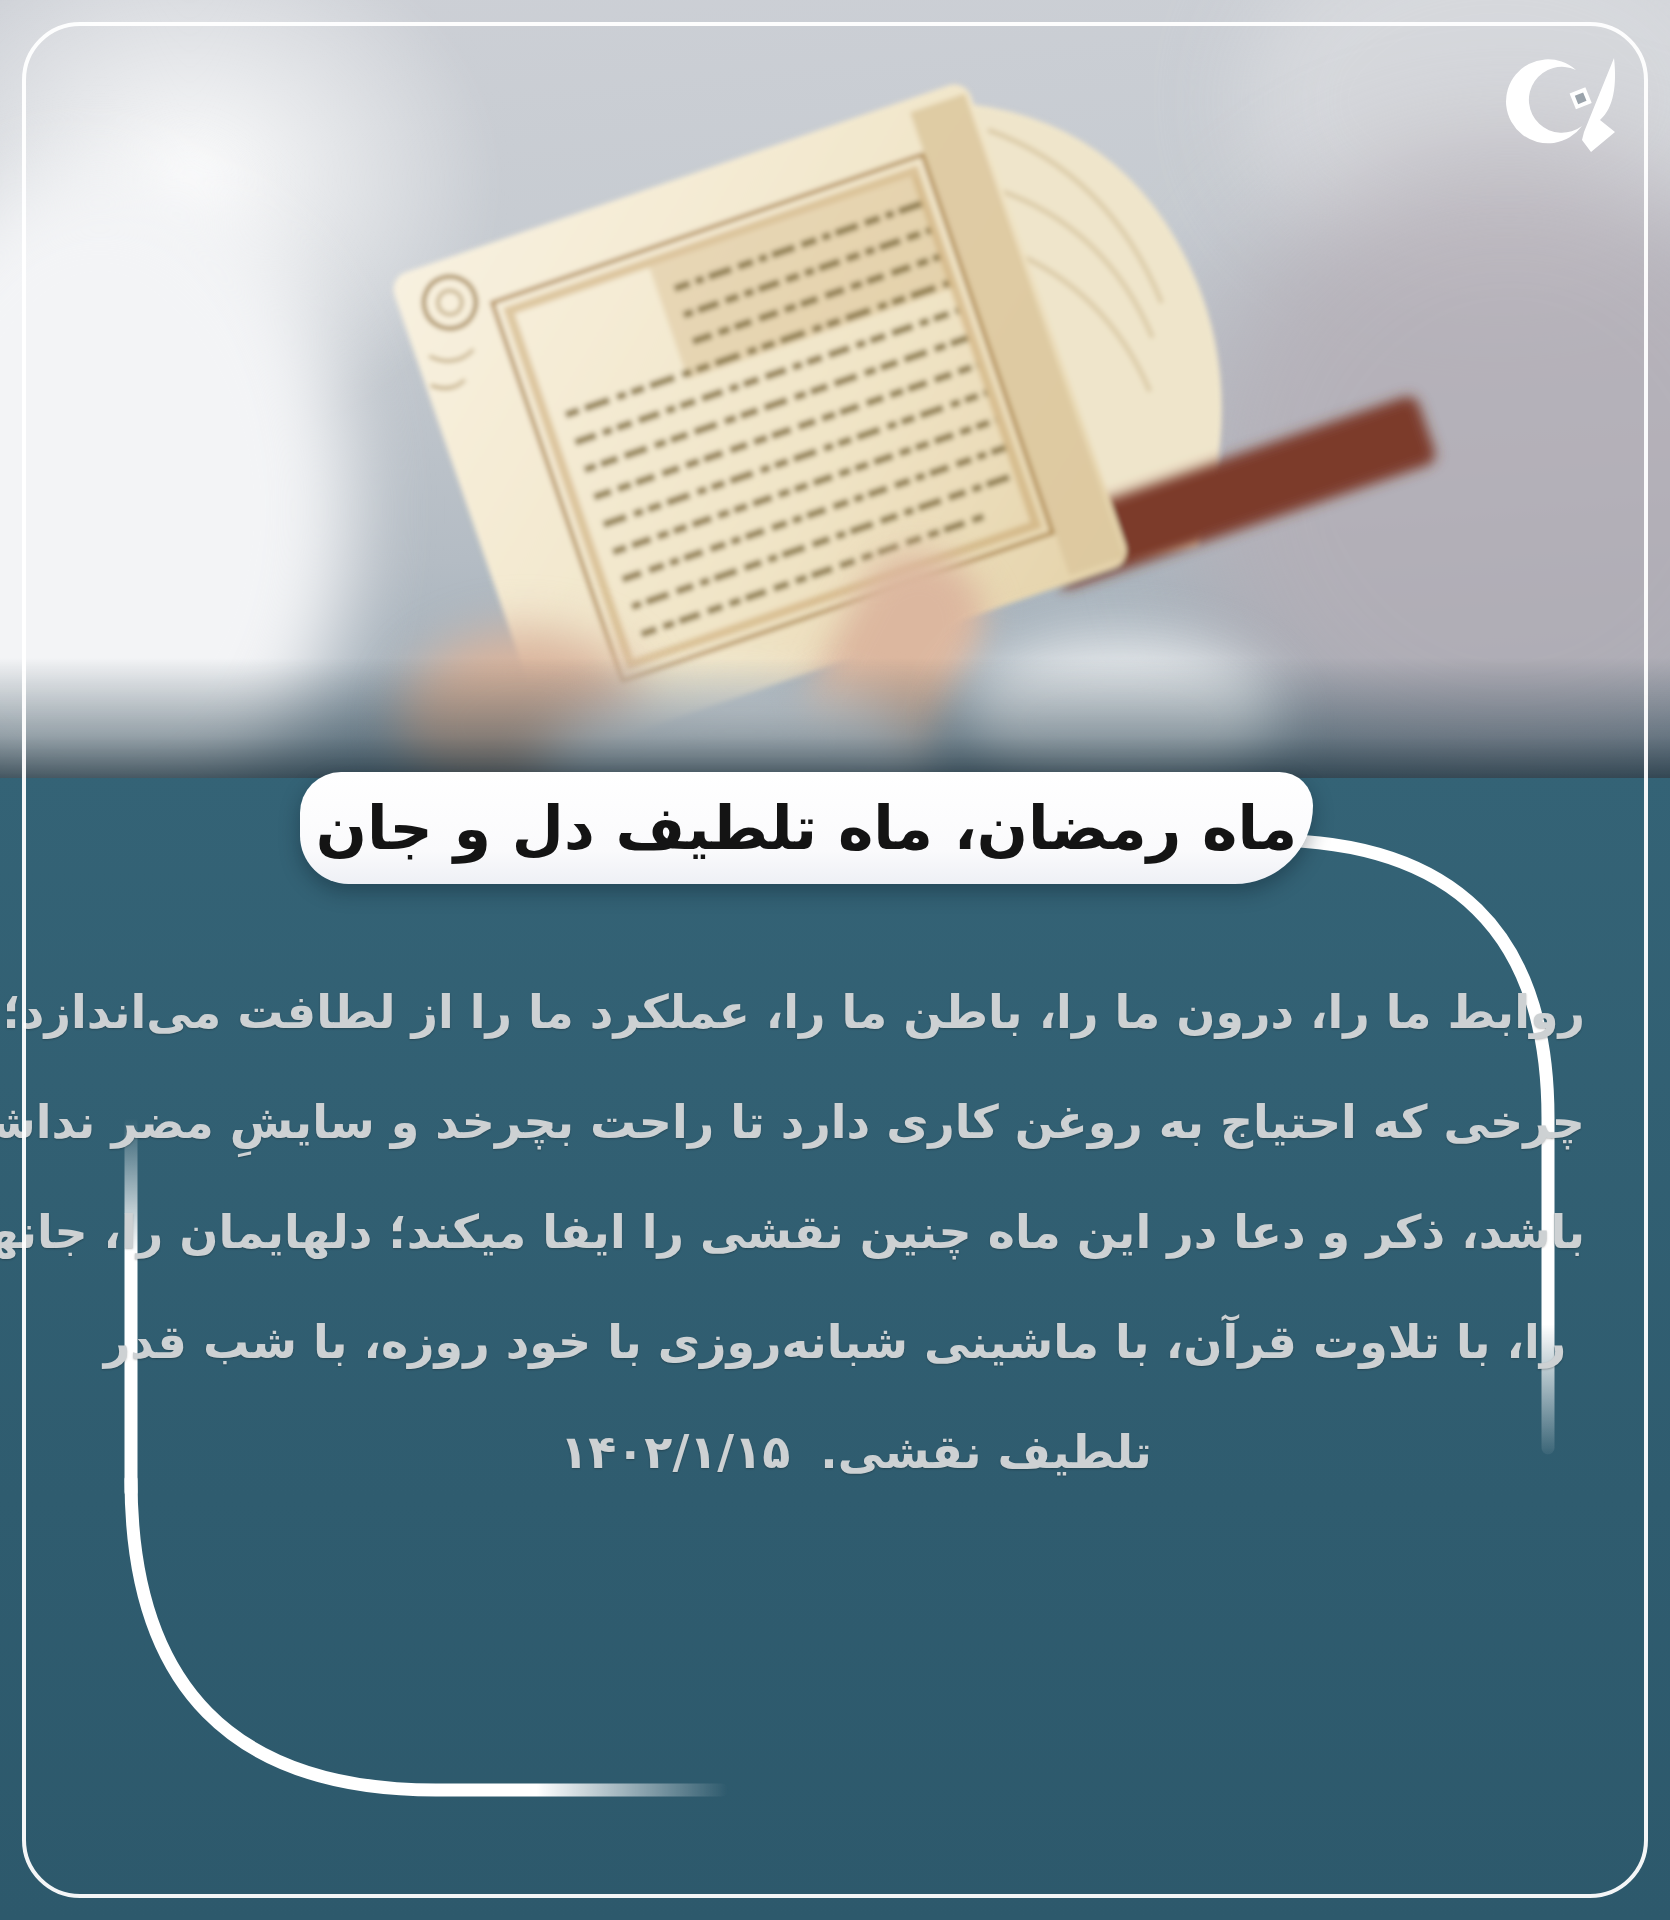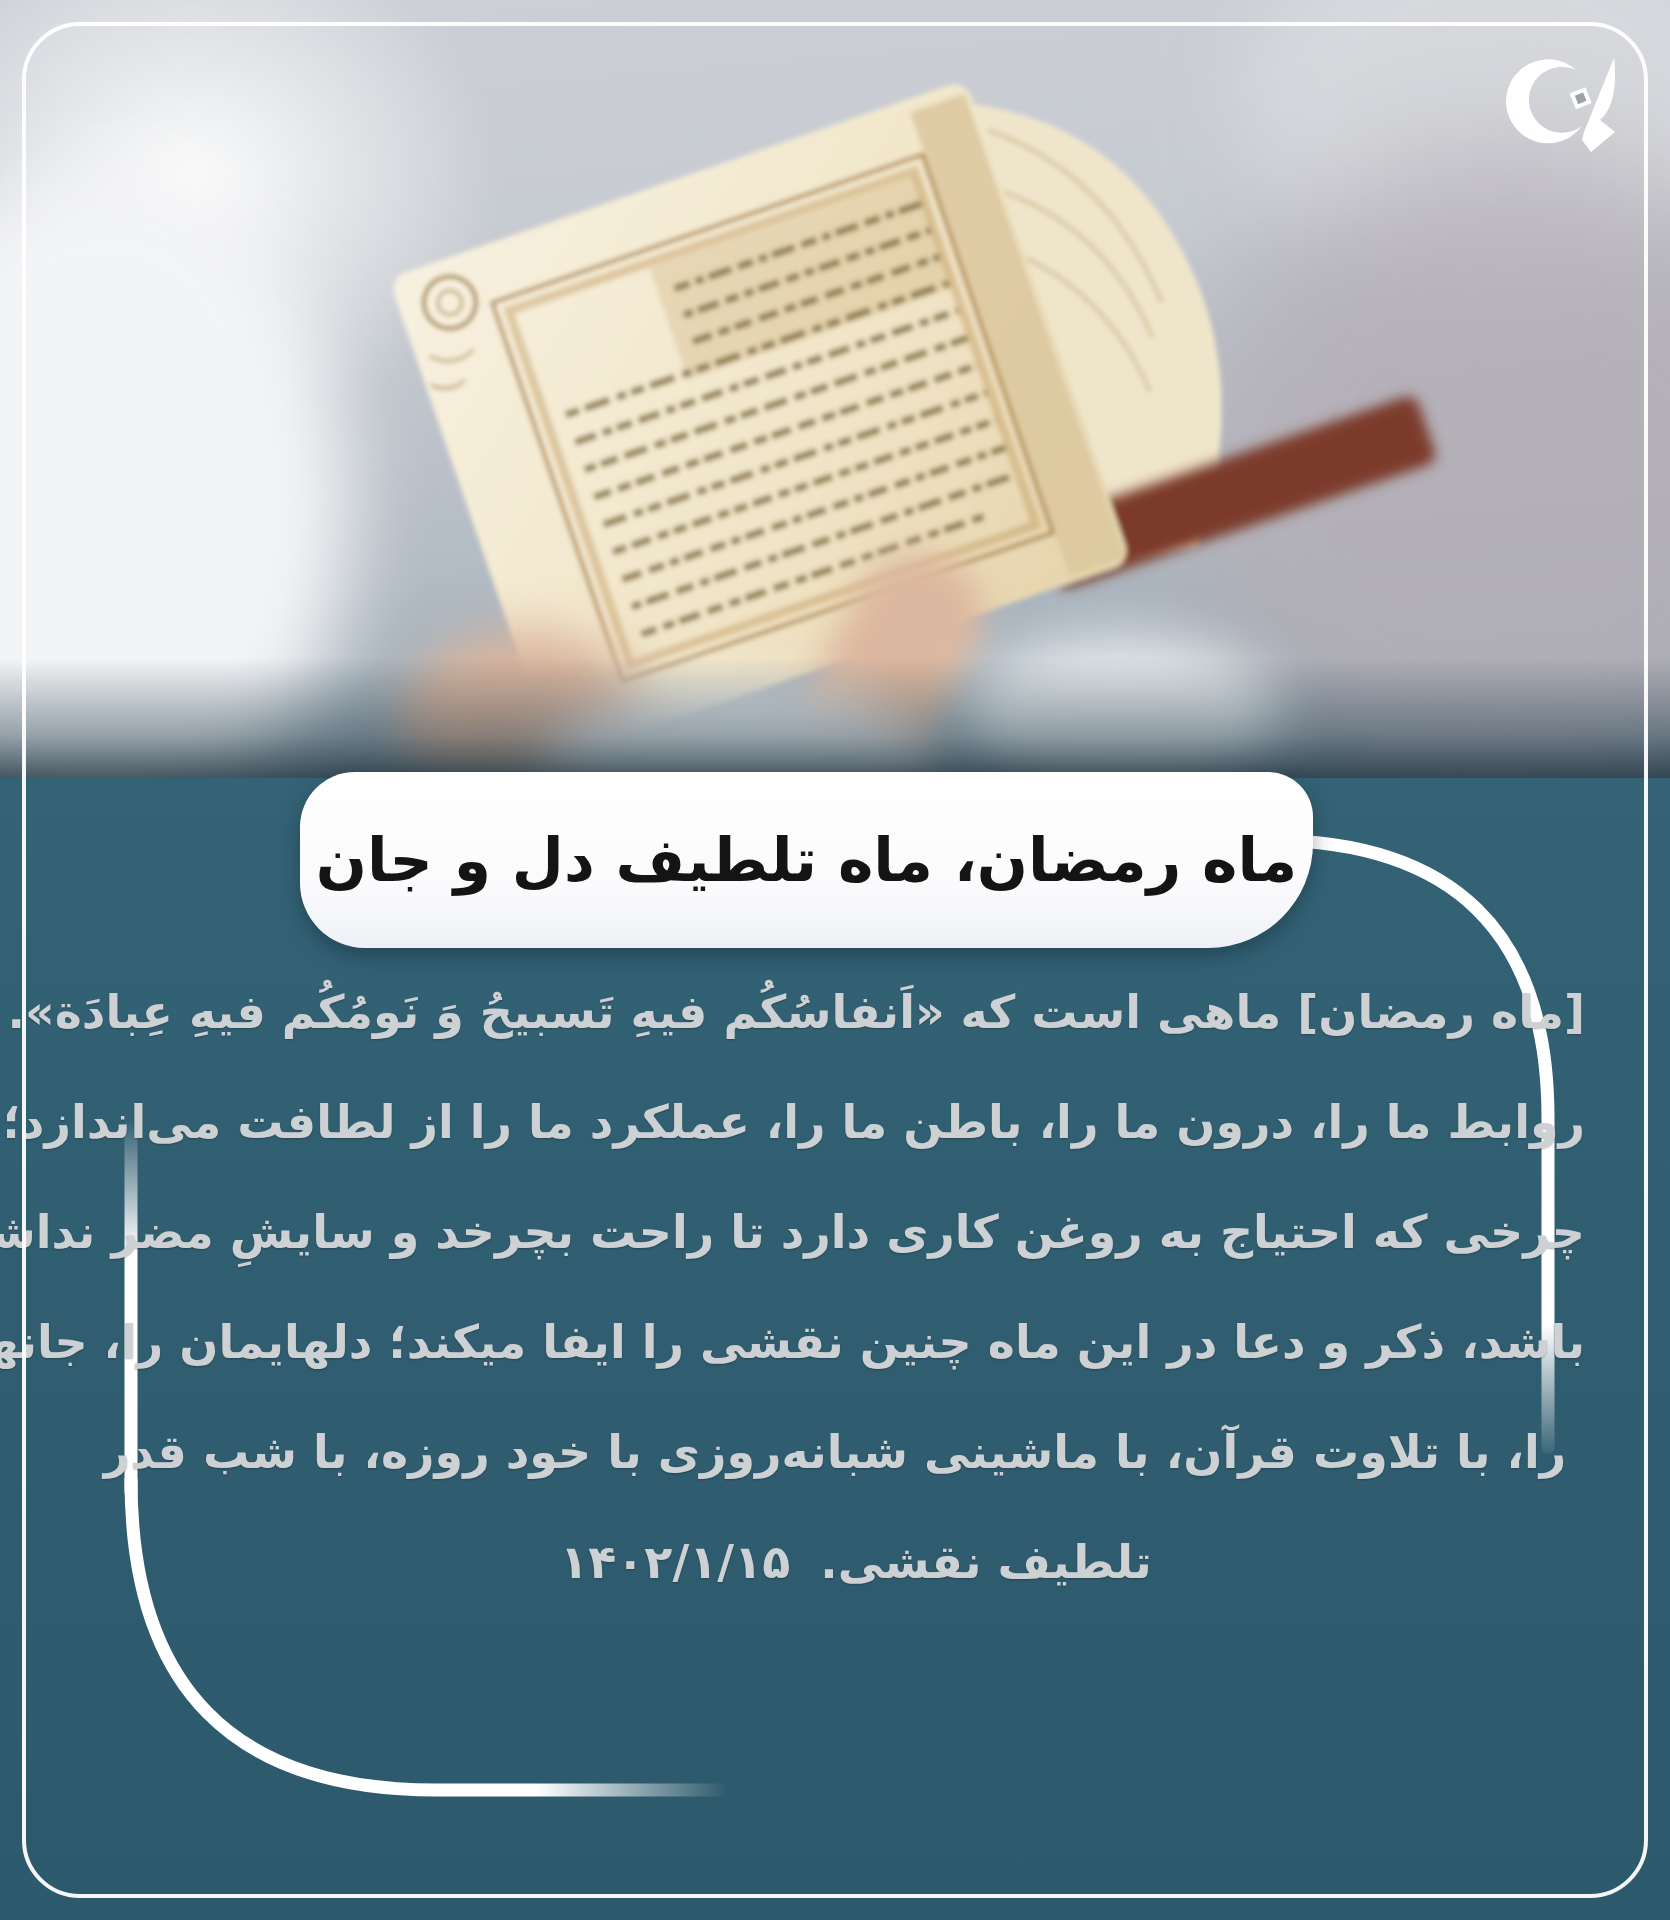--- a/index.html
+++ b/index.html
@@ -26,21 +26,21 @@
   .ph-hand-l{left:400px;top:630px;width:250px;height:190px;border-radius:50%;background:#d9b49d;filter:blur(24px);}
   .ph-thumb{left:828px;top:548px;width:130px;height:240px;border-radius:64px;background:#dcb79f;filter:blur(16px);transform:rotate(28deg);}
   .ph-fabric-c{left:540px;top:688px;width:400px;height:180px;border-radius:50%;background:#f6f6f8;filter:blur(26px);}
   .ph-fabric-r{left:960px;top:636px;width:320px;height:170px;border-radius:50%;background:#edeff1;filter:blur(28px);opacity:.92;}
   .ph-bottom-shade{left:0;right:0;bottom:0;height:120px;
     background:linear-gradient(180deg,rgba(35,60,74,0) 0%,rgba(35,60,74,.45) 65%,rgba(28,50,62,.8) 100%);}
   
   .decor{position:absolute;left:0;top:0;z-index:3;}
   
   .banner{
-    position:absolute;left:300px;top:772px;width:1013px;height:176px;z-index:4;
+    position:absolute;left:300px;top:772px;width:1013px;height:112px;z-index:4;
     background:linear-gradient(180deg,#ffffff 0%,var(--banner-bg) 70%,#eef0f5 100%);
     border-radius:55px 45px 105px 65px;
     box-shadow:0 8px 20px rgba(8,24,34,.35);
     display:flex;align-items:center;justify-content:center;
   }
   .banner h1{
     font-size:60px;font-weight:700;color:var(--title-text);letter-spacing:0;
     font-family:"DejaVu Sans",sans-serif;white-space:nowrap;
   }
   
@@ -143,21 +143,20 @@
     <path d="M1265,840 Q1548,840 1548,1118 L1548,1448" fill="none" stroke="url(#gradR)" stroke-width="13" stroke-linecap="round"></path>
     <path d="M131,1122 L131,1492" fill="none" stroke="url(#gradL1)" stroke-width="13" stroke-linecap="round"></path>
     <path d="M131,1480 Q131,1790 436,1790 L722,1790" fill="none" stroke="url(#gradL2)" stroke-width="13" stroke-linecap="round"></path>
   </svg>
 
   <div class="banner" dir="rtl">
     <h1>ماه رمضان، ماه تلطیف دل و جان</h1>
   </div>
 
   <div class="quote" dir="rtl">
-    <div class="q-line">[ماه رمضان] ماهی است که «اَنفاسُکُم فیهِ تَسبیحُ وَ نَومُکُم فیهِ عِبادَة».</div>
     <div class="q-line">روابط ما را، درون ما را، باطن ما را، عملکرد ما را از لطافت می‌اندازد؛ مثل</div>
     <div class="q-line">چرخی که احتیاج به روغن کاری دارد تا راحت بچرخد و سایشِ مضر نداشته</div>
     <div class="q-line">باشد، ذکر و دعا در این ماه چنین نقشی را ایفا میکند؛ دلهایمان را، جانهایمان</div>
     <div class="q-line">را، با تلاوت قرآن، با ماشینی شبانه‌روزی با خود روزه، با شب قدر</div>
     <div class="q-line">
       <span>تلطیف نقشی.</span>
       <span class="q-date">۱۴۰۲/۱/۱۵</span>
     </div>
   </div>
 

